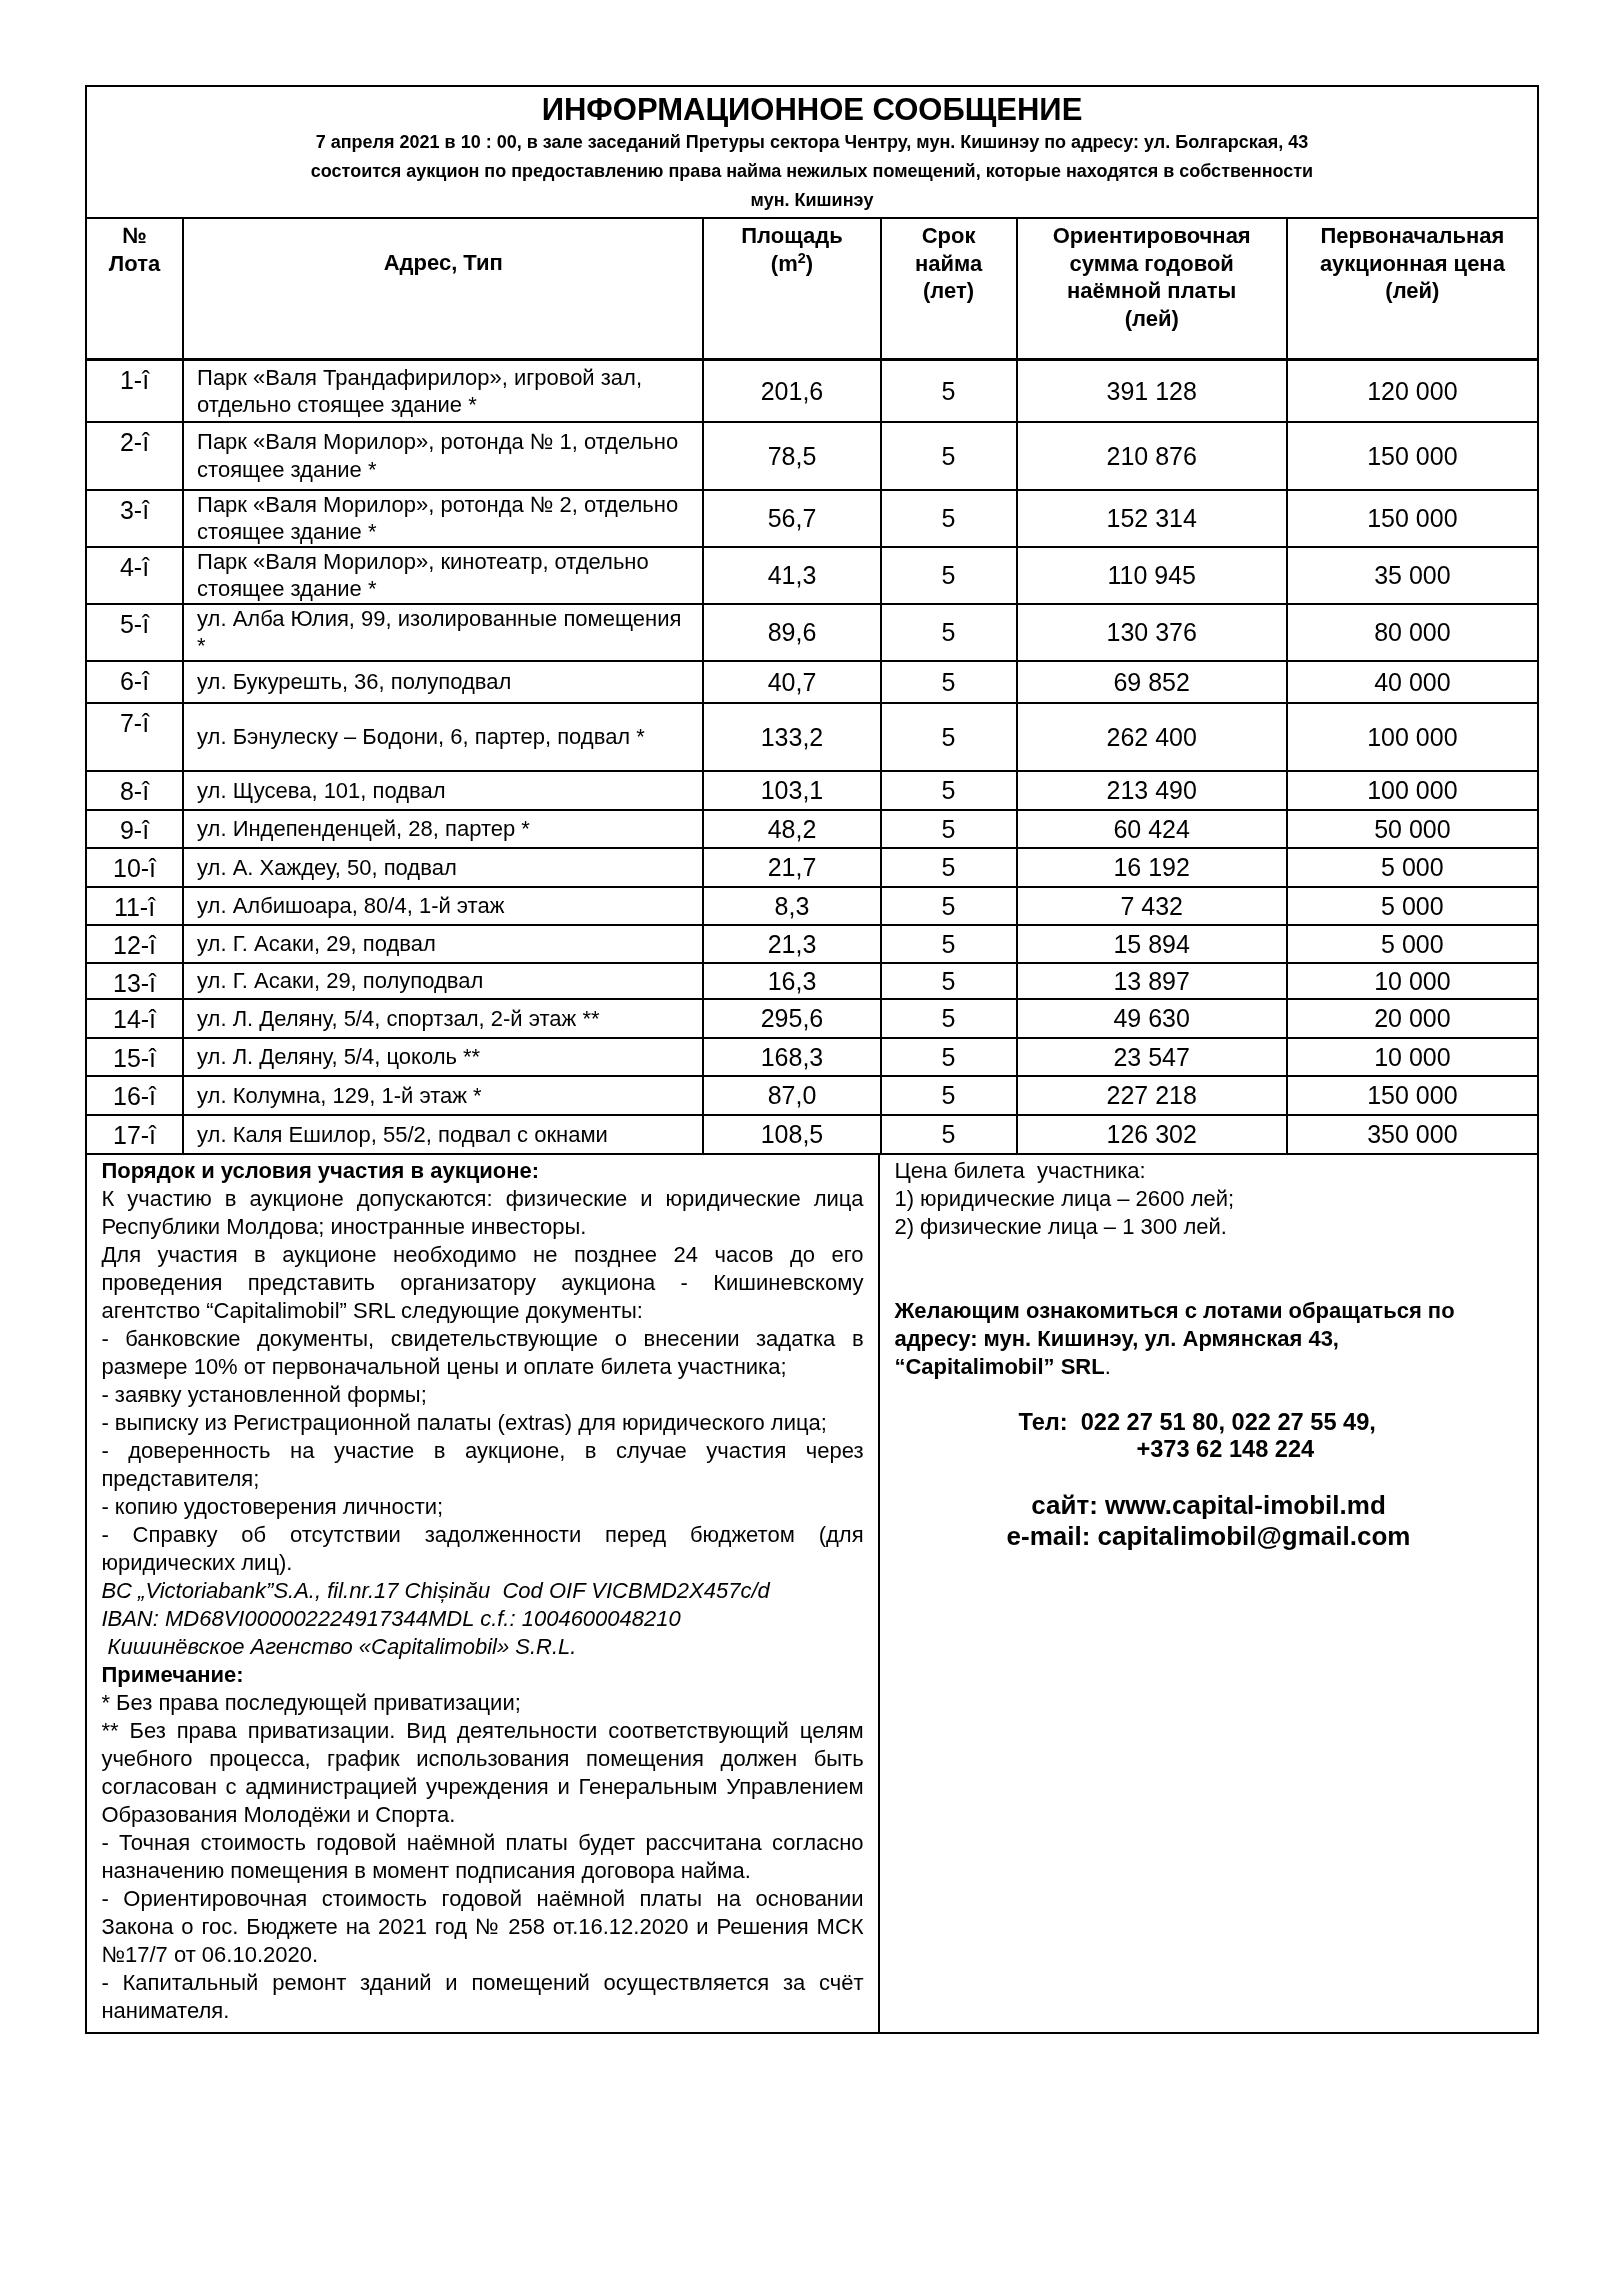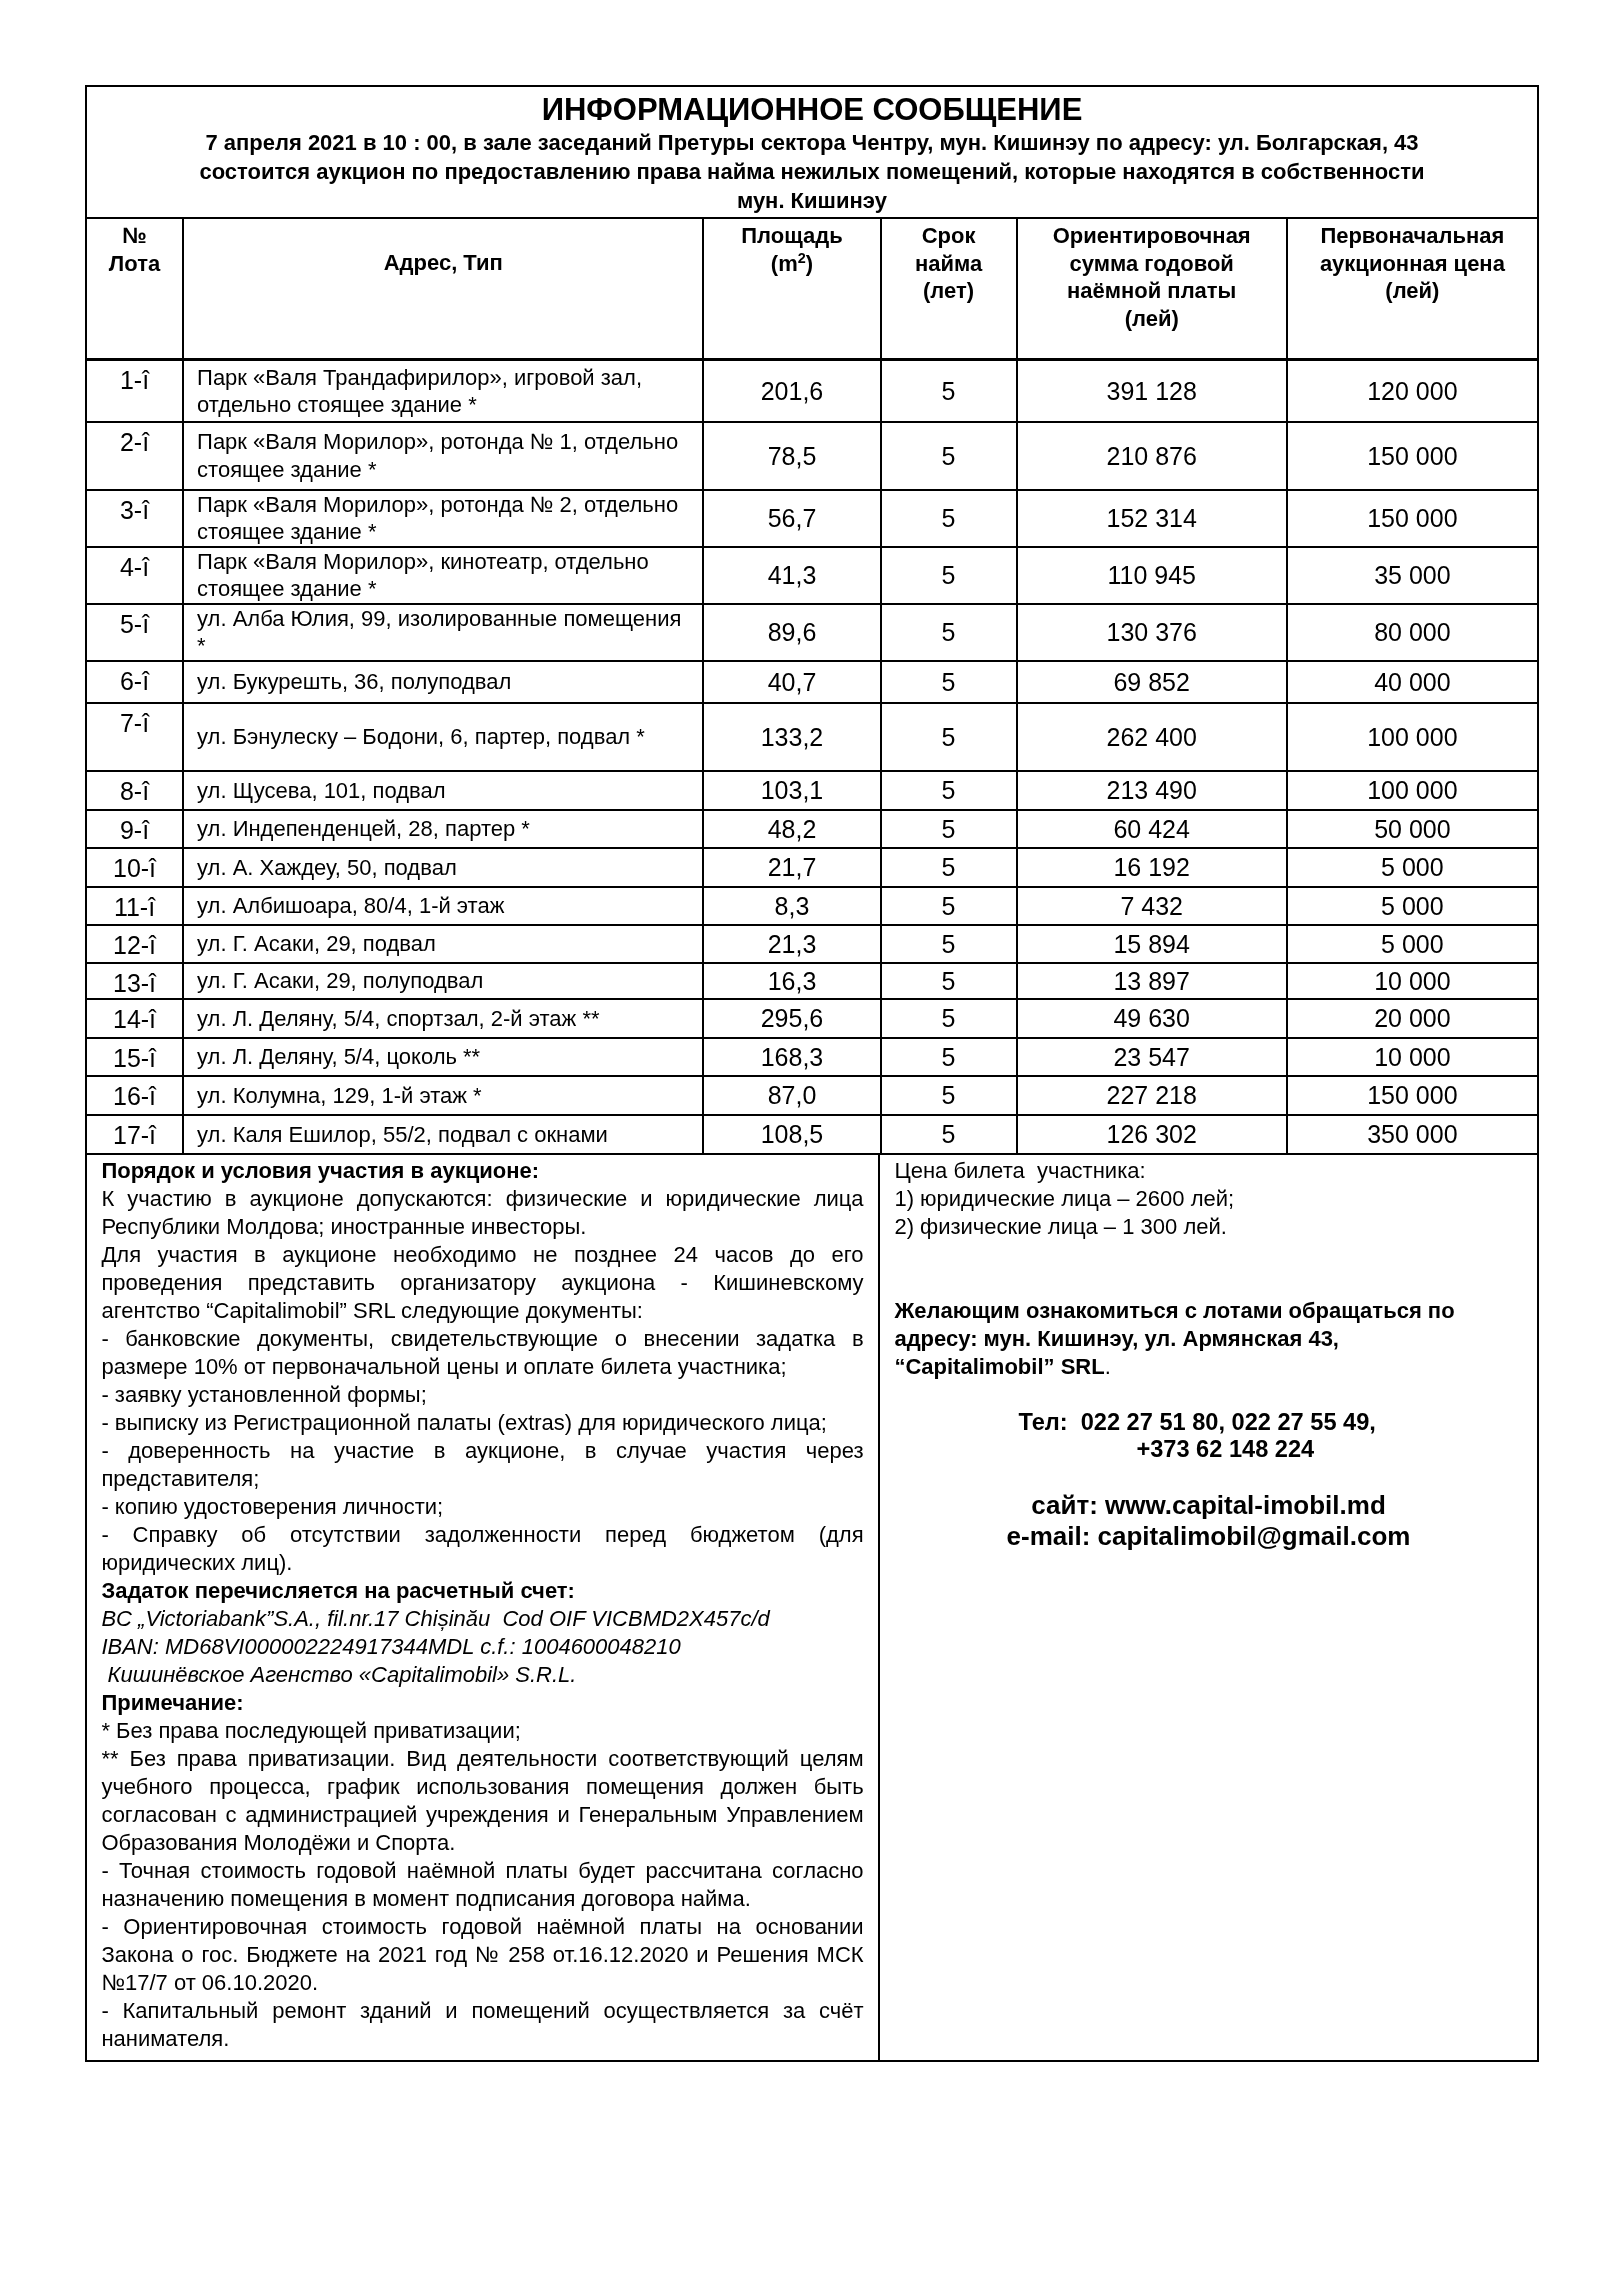--- a/index.html
+++ b/index.html
@@ -6,21 +6,21 @@
   body {
     width: 1623px; height: 2295px; position: relative;
     font-family: "Liberation Sans", sans-serif; color: #000;
   }
   .frame {
     position: absolute; left: 85px; top: 85px; width: 1454px;
     border: 2.6px solid #000; box-sizing: border-box;
   }
   .head-block { text-align: center; padding: 3.9px 13px 2.6px 13px; border-bottom: 2.6px solid #000; }
   .head-title { font-weight: bold; font-size: 31px; line-height: 37px; }
-  .head-sub { font-weight: bold; font-size: 22px; line-height: 29px; }
+  .head-sub { font-weight: bold; font-size: 18px; line-height: 29px; }
 
   table.lots { border-collapse: collapse; width: 100%; table-layout: fixed; }
   table.lots td, table.lots th { border: 2px solid #000; padding: 0 9.2px; vertical-align: middle; }
   table.lots tr:first-child th { border-top: none; }
   table.lots th:first-child, table.lots td:first-child { border-left: none; }
   table.lots th:last-child, table.lots td:last-child { border-right: none; }
   table.lots th {
     font-weight: bold; font-size: 22px; line-height: 27.5px; text-align: center;
     vertical-align: top; padding-top: 2.6px; height: 109px; border-bottom: 3.9px solid #000;
   }
@@ -241,21 +241,20 @@
     <div class="bottom-left">
       <p class="p b">Порядок и условия участия в аукционе:</p>
       <p class="p">К участию в аукционе допускаются: физические и юридические лица Республики Молдова; иностранные инвесторы.</p>
       <p class="p">Для участия в аукционе необходимо не позднее 24 часов до его проведения представить организатору аукциона - Кишиневскому агентство “Capitalimobil” SRL следующие документы:</p>
       <p class="p">- банковские документы, свидетельствующие о внесении задатка в размере 10% от первоначальной цены и оплате билета участника;</p>
       <p class="p">- заявку установленной формы;</p>
       <p class="p">- выписку из Регистрационной палаты (extras) для юридического лица;</p>
       <p class="p">- доверенность на участие в аукционе, в случае участия через представителя;</p>
       <p class="p">- копию удостоверения личности;</p>
       <p class="p">- Справку об отсутствии задолженности перед бюджетом (для юридических лиц).</p>
-      <p class="p b">Задаток перечисляется на расчетный счет:</p>
       <p class="p i" style="text-align:left; white-space:pre;">BC „Victoriabank”S.A., fil.nr.17 Chișinău  Cod OIF VICBMD2X457c/d</p>
       <p class="p i" style="text-align:left;">IBAN: MD68VI000002224917344MDL c.f.: 1004600048210</p>
       <p class="p i" style="text-align:left; white-space:pre;"> Кишинёвское Агенство «Capitalimobil» S.R.L.</p>
       <p class="p b">Примечание:</p>
       <p class="p">* Без права последующей приватизации;</p>
       <p class="p">** Без права приватизации. Вид деятельности соответствующий целям учебного процесса, график использования помещения должен быть согласован с администрацией учреждения и Генеральным Управлением Образования Молодёжи и Спорта.</p>
       <p class="p">- Точная стоимость годовой наёмной платы будет рассчитана согласно назначению помещения в момент подписания договора найма.</p>
       <p class="p">- Ориентировочная стоимость годовой наёмной платы на основании Закона о гос. Бюджете на 2021 год № 258 от.16.12.2020 и Решения МСК №17/7 от 06.10.2020.</p>
       <p class="p">- Капитальный ремонт зданий и помещений осуществляется за счёт нанимателя.</p>
     </div>

